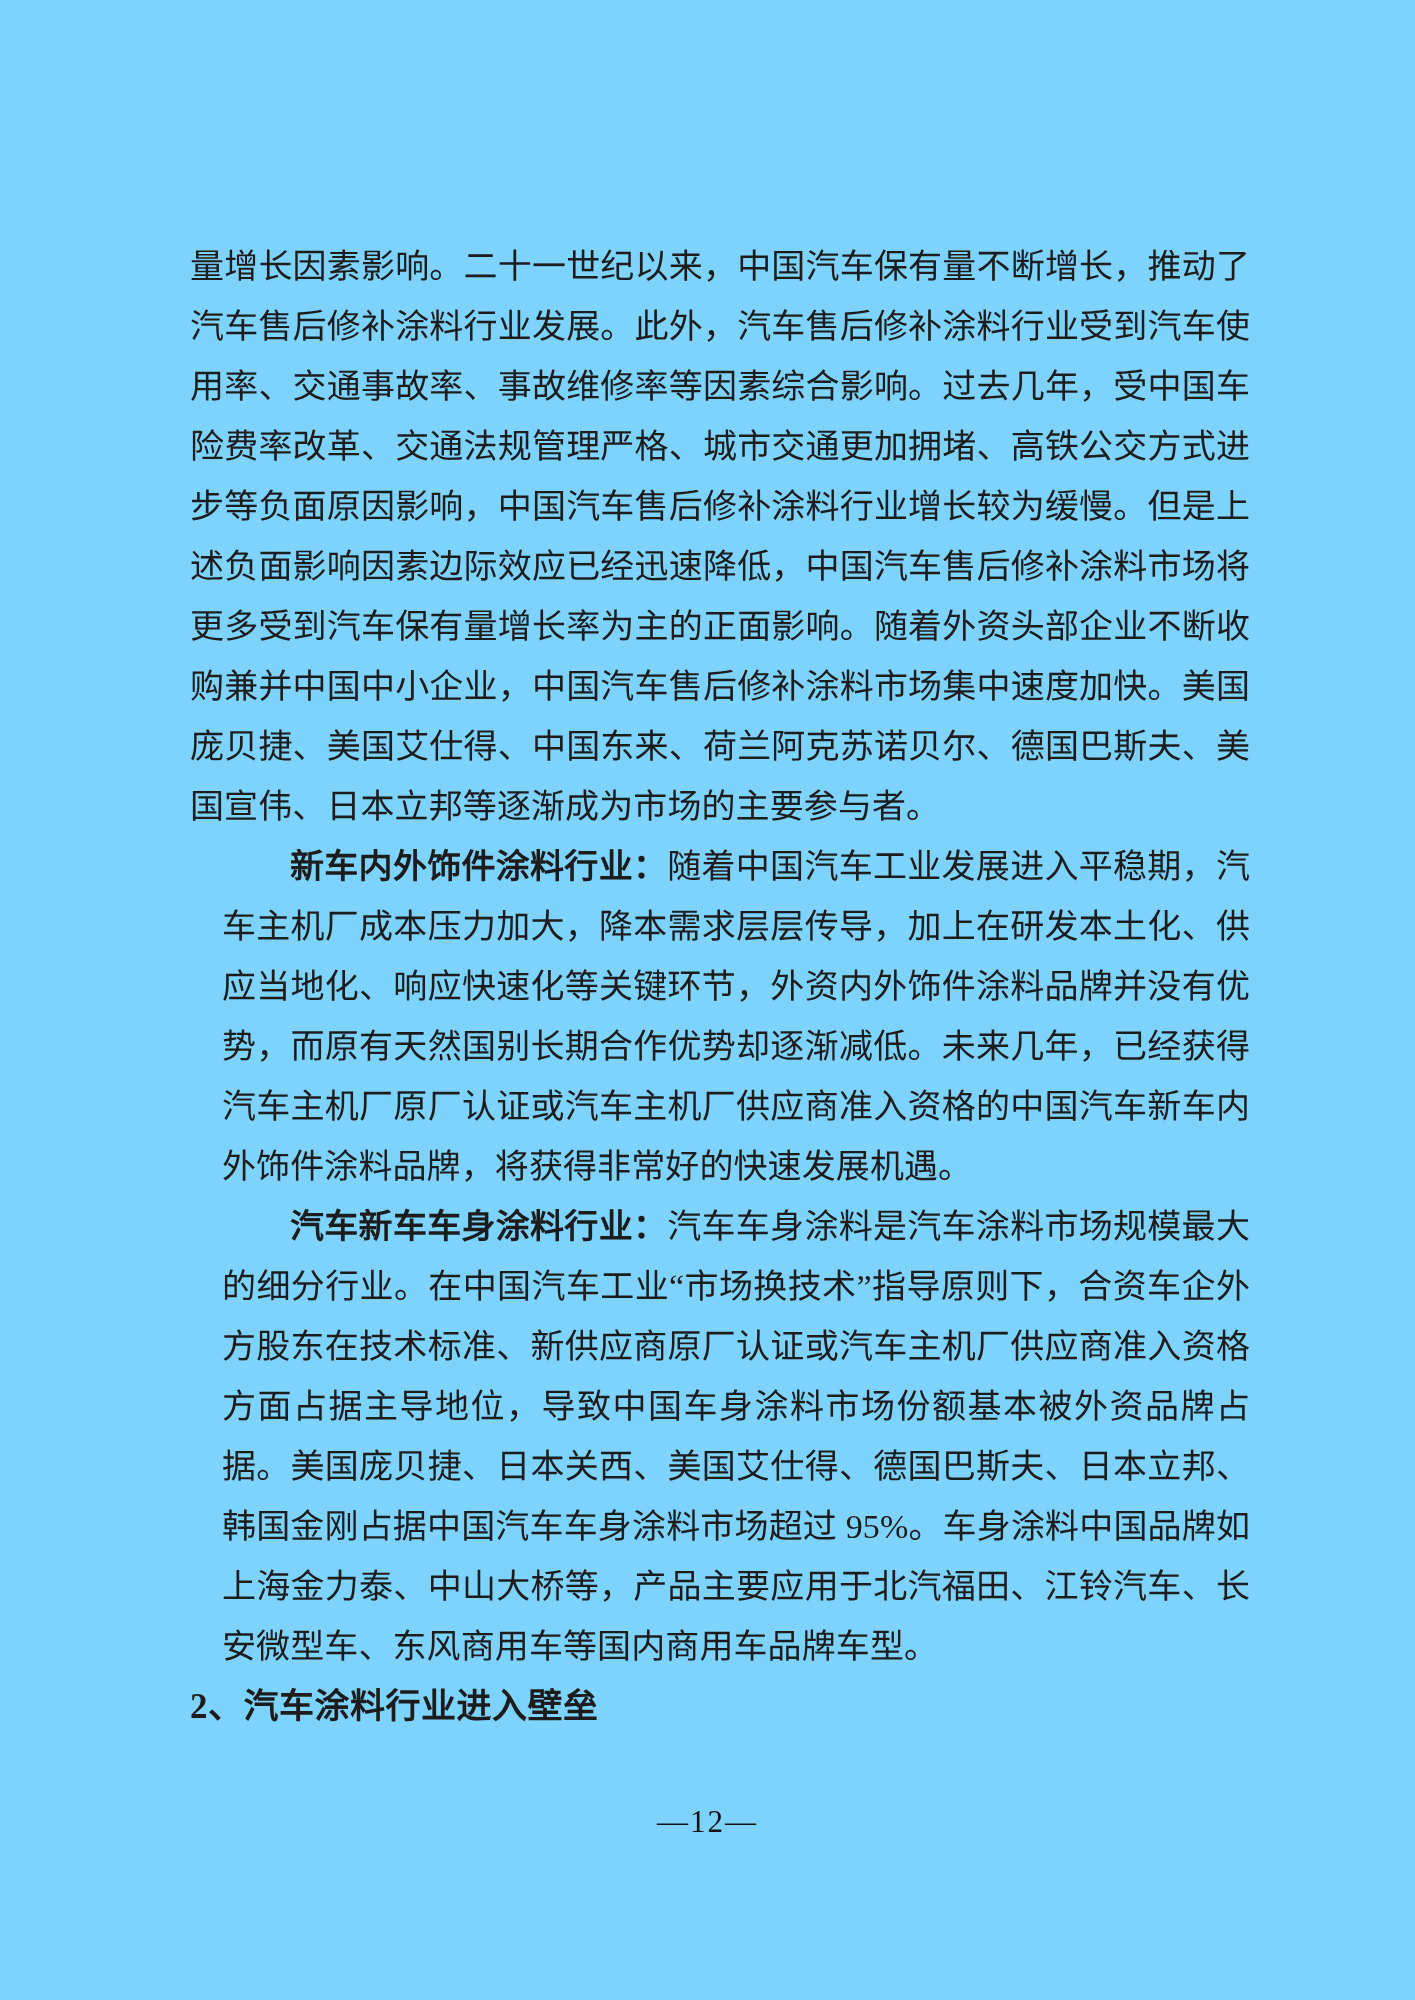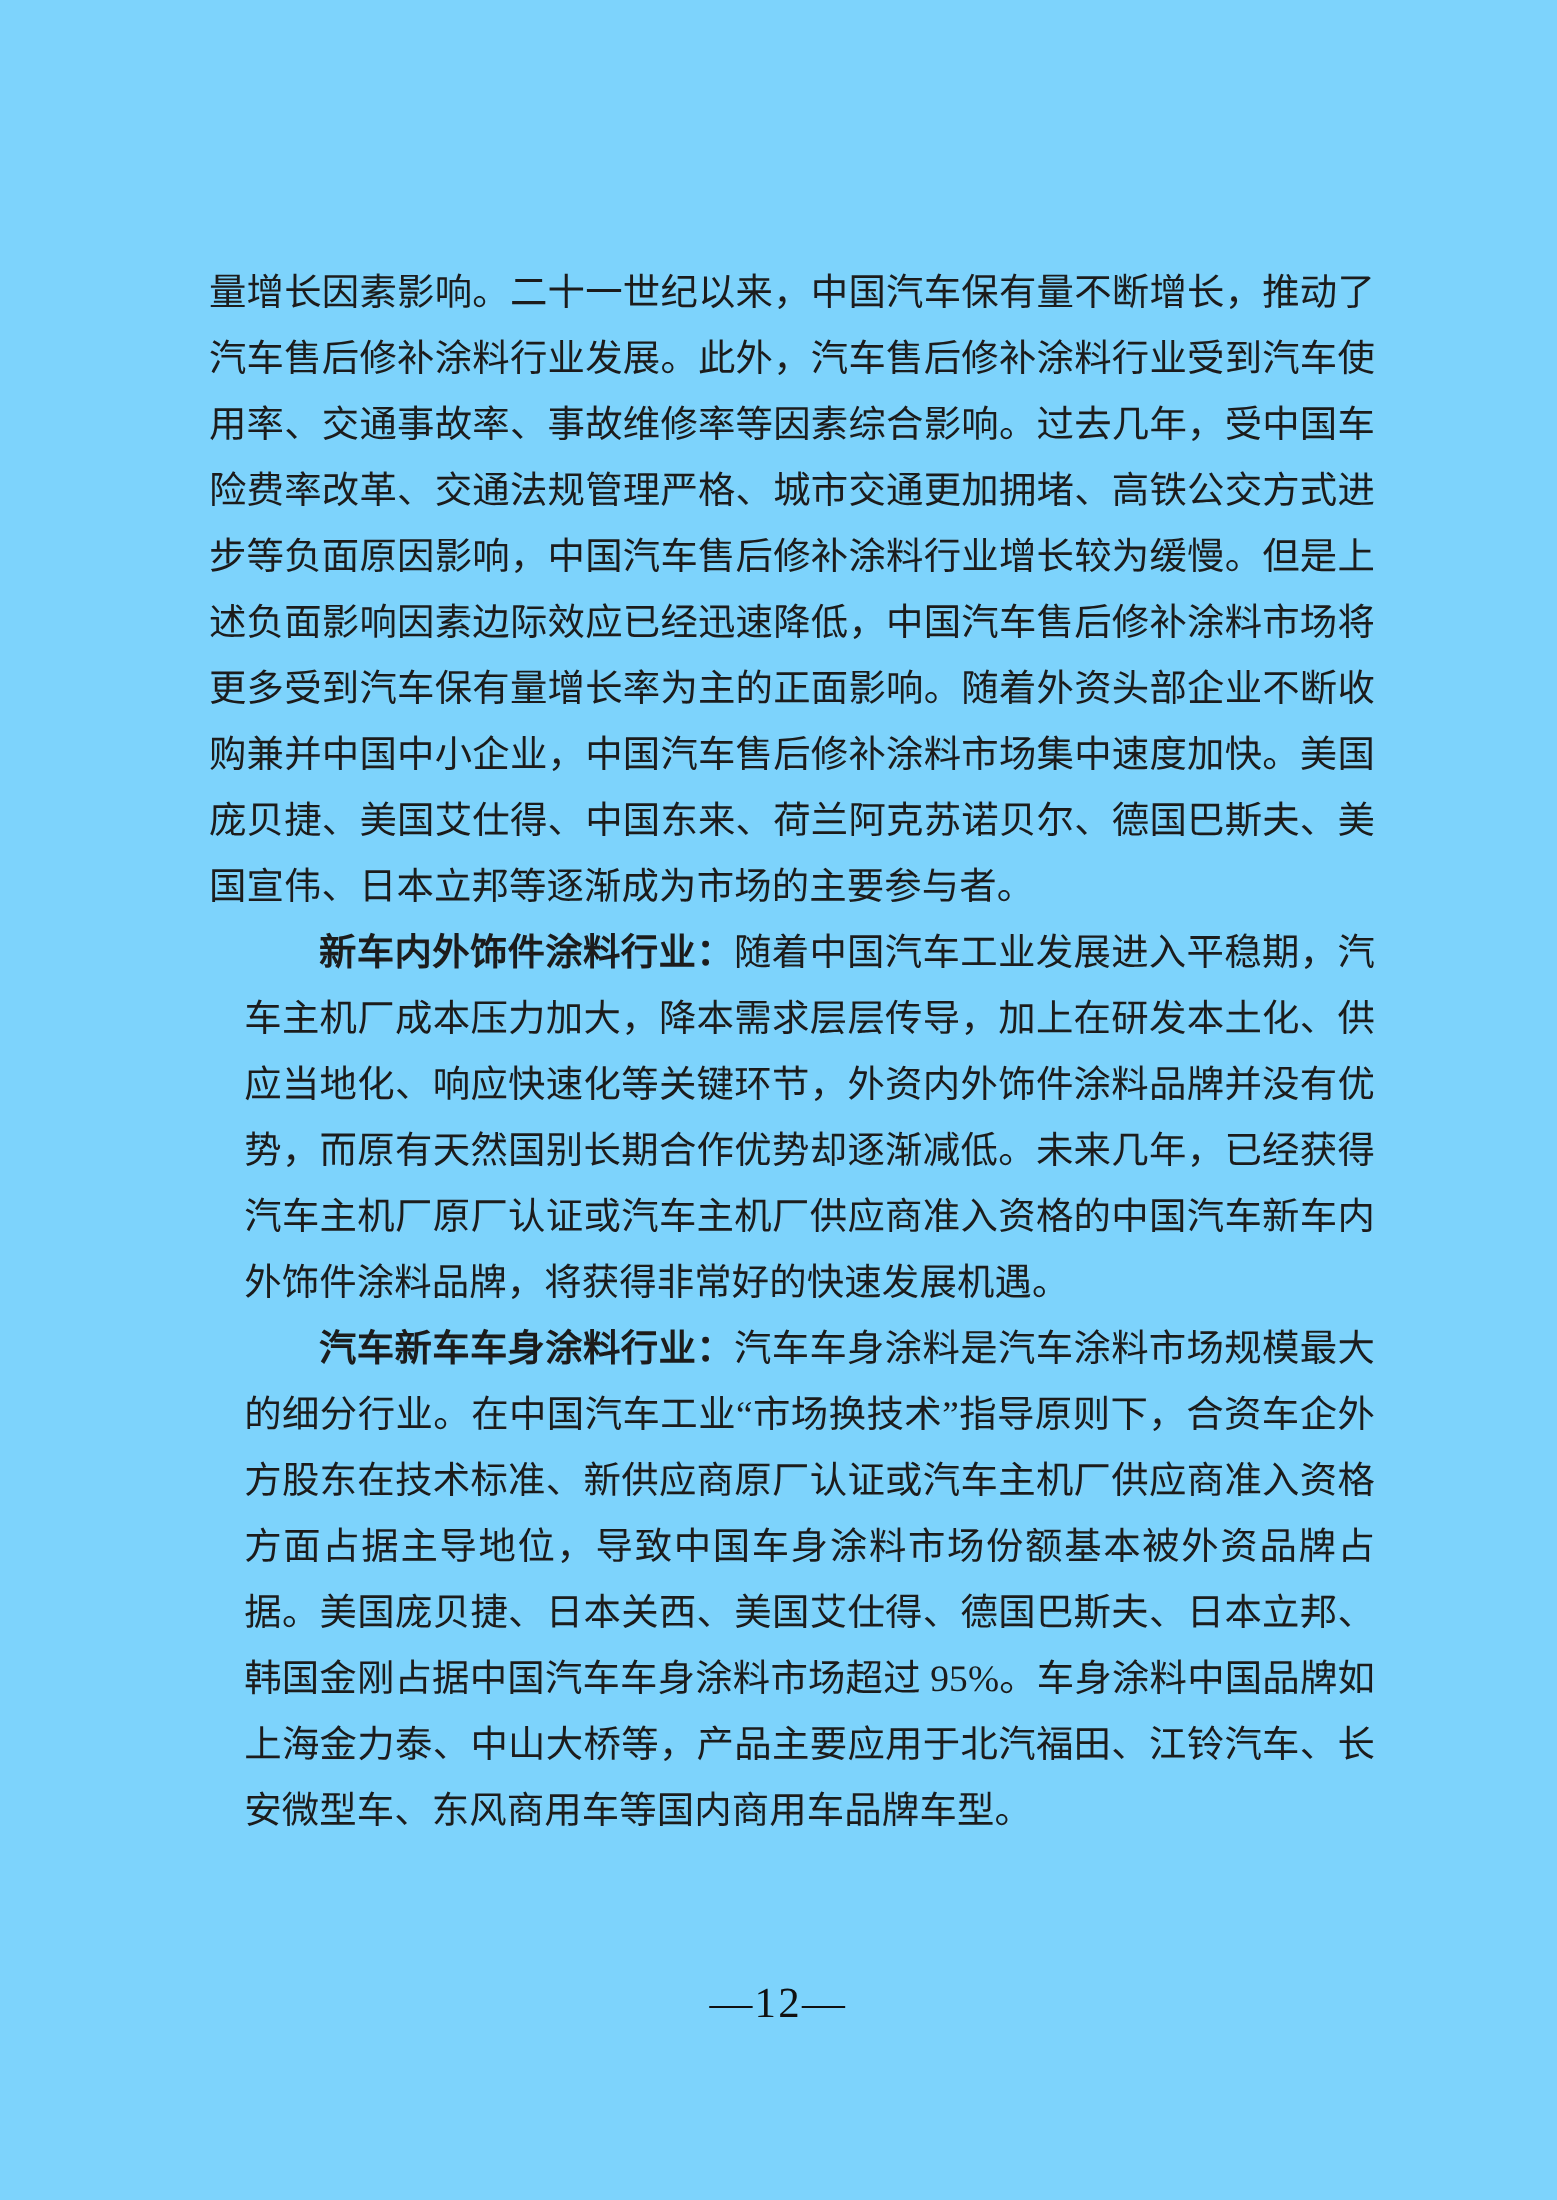--- a/index.html
+++ b/index.html
@@ -40,39 +40,40 @@
     letter-spacing: 0.5px;
   }
   .page-footer {
     position: absolute;
     top: 1802px;
     left: 0;
     width: 1415px;
     text-align: center;
   }
   .page-number {
-    font-size: 39px;
+    font-size: 31px;
     line-height: 40px;
     letter-spacing: 2px;
     color: #111111;
   }
 </style>
 </head>
 <body>
 
 <div class="page">
 
   <main class="text-block">
 
     <p class="para no-indent"><b class="lead"></b><span>量增长因素影响。二十一世纪以来，中国汽车保有量不断增长，推动了汽车售后修补涂料行业发展。此外，汽车售后修补涂料行业受到汽车使用率、交通事故率、事故维修率等因素综合影响。过去几年，受中国车险费率改革、交通法规管理严格、城市交通更加拥堵、高铁公交方式进步等负面原因影响，中国汽车售后修补涂料行业增长较为缓慢。但是上述负面影响因素边际效应已经迅速降低，中国汽车售后修补涂料市场将更多受到汽车保有量增长率为主的正面影响。随着外资头部企业不断收购兼并中国中小企业，中国汽车售后修补涂料市场集中速度加快。美国庞贝捷、美国艾仕得、中国东来、荷兰阿克苏诺贝尔、德国巴斯夫、美国宣伟、日本立邦等逐渐成为市场的主要参与者。</span></p>
 
     <p class="para indent"><b class="lead">新车内外饰件涂料行业：</b><span>随着中国汽车工业发展进入平稳期，汽车主机厂成本压力加大，降本需求层层传导，加上在研发本土化、供应当地化、响应快速化等关键环节，外资内外饰件涂料品牌并没有优势，而原有天然国别长期合作优势却逐渐减低。未来几年，已经获得汽车主机厂原厂认证或汽车主机厂供应商准入资格的中国汽车新车内外饰件涂料品牌，将获得非常好的快速发展机遇。</span></p>
 
     <p class="para indent"><b class="lead">汽车新车车身涂料行业：</b><span>汽车车身涂料是汽车涂料市场规模最大的细分行业。在中国汽车工业“市场换技术”指导原则下，合资车企外方股东在技术标准、新供应商原厂认证或汽车主机厂供应商准入资格方面占据主导地位，导致中国车身涂料市场份额基本被外资品牌占据。美国庞贝捷、日本关西、美国艾仕得、德国巴斯夫、日本立邦、韩国金刚占据中国汽车车身涂料市场超过 95%。车身涂料中国品牌如上海金力泰、中山大桥等，产品主要应用于北汽福田、江铃汽车、长安微型车、东风商用车等国内商用车品牌车型。</span></p>
 
+    <h2 class="section-heading">2、汽车涂料行业进入壁垒</h2>
 
   </main>
 
   <footer class="page-footer">
     <span class="page-number">—12—</span>
   </footer>
 
 </div>
 
 </body></html>

